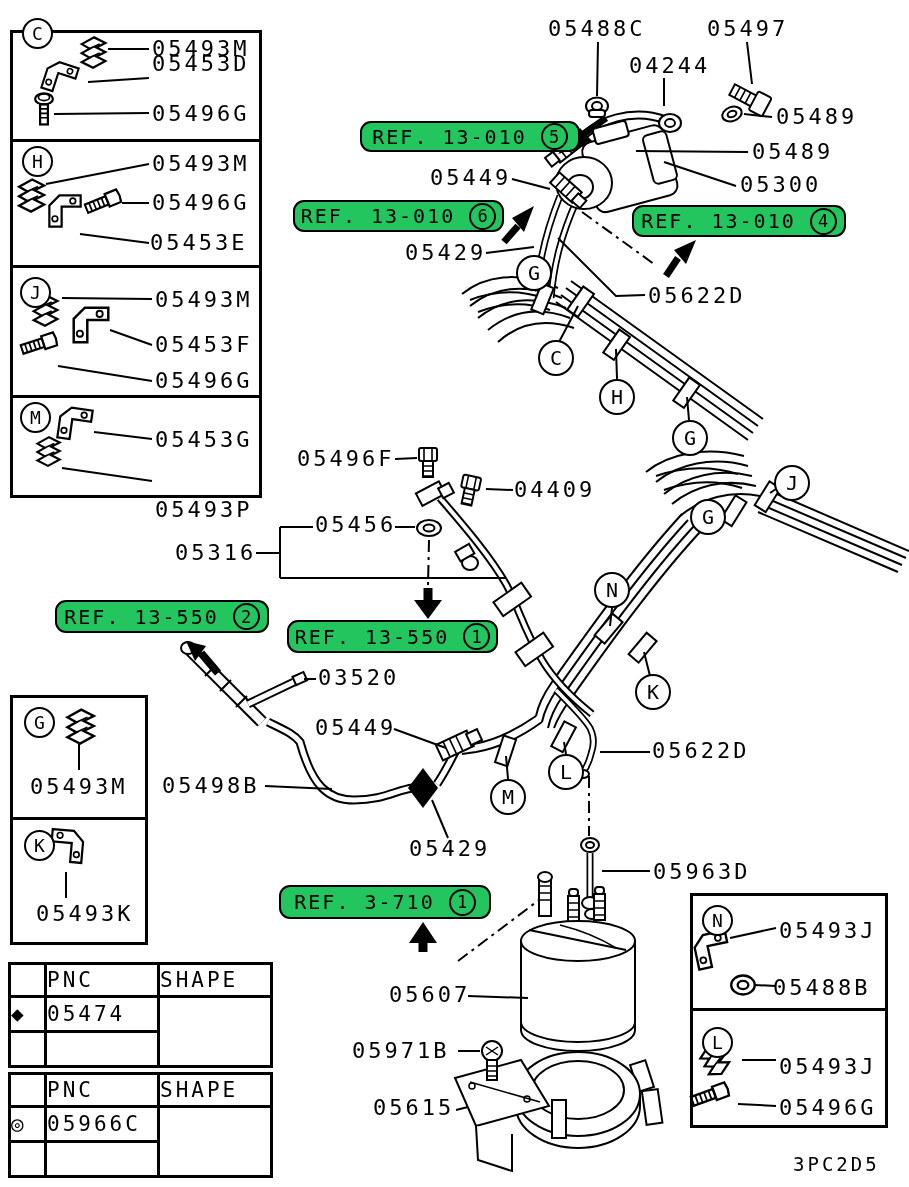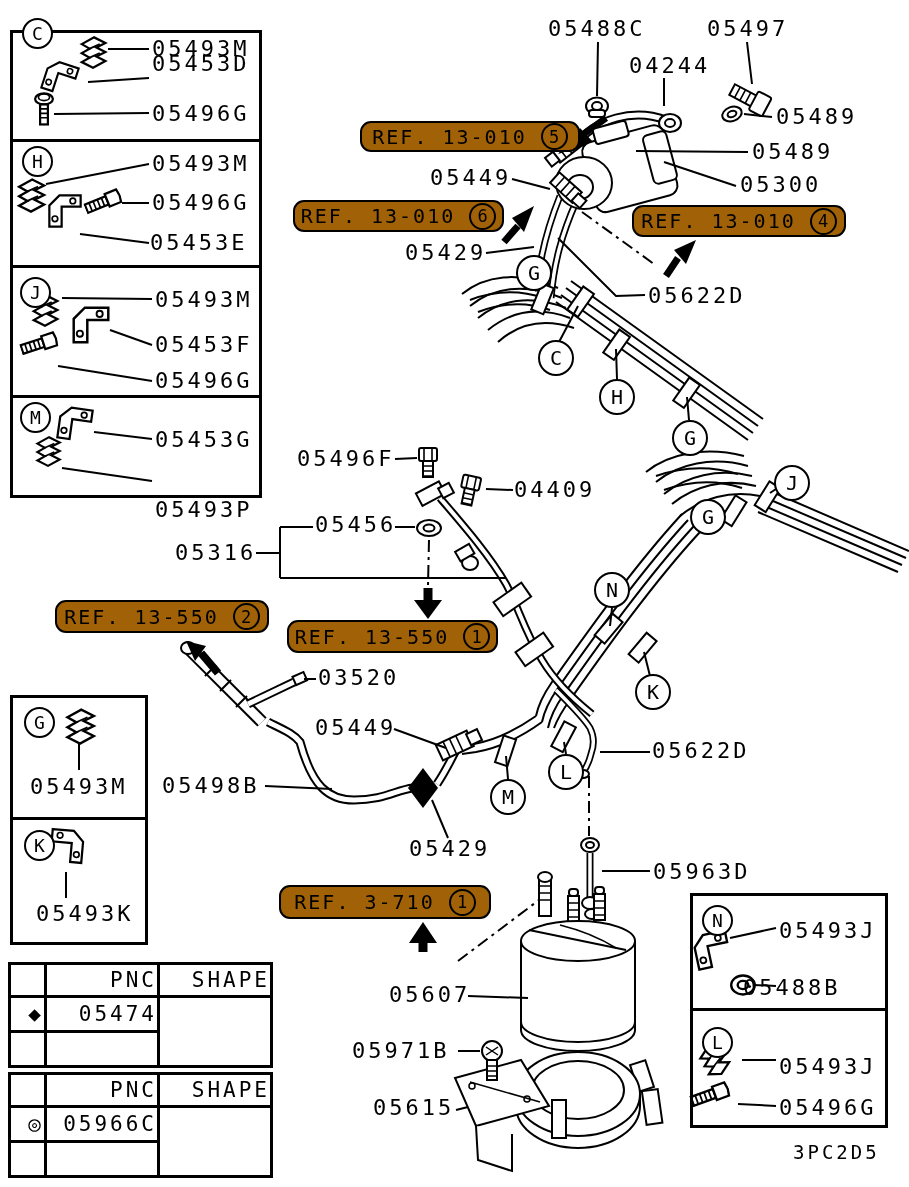--- a/index.html
+++ b/index.html
@@ -1,32 +1,32 @@
 <!DOCTYPE html>
 <html><head>
 <meta charset="utf-8">
 <style>
   html,body{margin:0;padding:0;background:#fff;}
   .stage{position:relative;width:909px;height:1187px;background:#fff;overflow:hidden;
          font-family:"DejaVu Sans Mono","Liberation Mono",monospace;color:#000;}
   .art{position:absolute;left:0;top:0;}
   .pn{position:absolute;font-size:22px;letter-spacing:3px;white-space:nowrap;line-height:1;}
-  .code{position:absolute;font-size:19px;letter-spacing:3px;line-height:1;}
+  .code{position:absolute;font-size:19px;letter-spacing:3px;line-height:1;margin-top:12px;}
   .lbox{position:absolute;border:3px solid #000;box-sizing:border-box;background:transparent;}
   .lcirc{position:absolute;width:31px;height:31px;border:2.5px solid #000;border-radius:50%;
          display:flex;align-items:center;justify-content:center;font-size:18px;box-sizing:border-box;background:#fff;}
   .marker{position:absolute;width:36px;height:36px;border:2.5px solid #000;border-radius:50%;
          display:flex;align-items:center;justify-content:center;font-size:20px;box-sizing:border-box;background:#fff;}
-  .refbox{position:absolute;border:2.5px solid #000;border-radius:11px;background:#a16207;
+  .refbox{position:absolute;border:2.5px solid #000;border-radius:11px;background:#22c55e;
          display:flex;align-items:center;justify-content:center;gap:14px;box-sizing:border-box;
          font-size:20px;letter-spacing:2px;padding:0 7px;white-space:nowrap;}
   .refnum{width:27px;height:27px;border:2px solid #000;border-radius:50%;flex:none;
          display:flex;align-items:center;justify-content:center;font-size:17px;letter-spacing:0;box-sizing:border-box;}
   table.pnc{position:absolute;border-collapse:collapse;table-layout:fixed;background:#fff;}
-  table.pnc td{border:3px solid #000;text-align:right;vertical-align:middle;padding:0;
+  table.pnc td{border:3px solid #000;text-align:left;vertical-align:middle;padding:0;
          font-size:21px;letter-spacing:3px;line-height:1;}
   td.c-sym{width:33px;}
   td.c-pnc{width:110px;}
   td.c-shape{width:110px;}
   .symval{font-size:30px;letter-spacing:0;}
   .r-head{height:30px;}
   .r-val{height:32px;}
   .r-empty{height:32px;}
 </style>
 </head>
@@ -386,21 +386,21 @@
 <div class="lcirc" style="left:24px;top:707px">G</div>
 <div class="lcirc" style="left:24px;top:830px">K</div>
 <div class="pn" style="left:30px;top:776px">05493M</div>
 <div class="pn" style="left:36px;top:903px">05493K</div>
 
 <div class="lbox" style="left:690px;top:893px;width:198px;height:118px"></div>
 <div class="lbox" style="left:690px;top:1008px;width:198px;height:120px"></div>
 <div class="lcirc" style="left:702px;top:905px">N</div>
 <div class="lcirc" style="left:702px;top:1027px">L</div>
 <div class="pn" style="left:779px;top:920px">05493J</div>
-<div class="pn" style="left:743px;top:977px">05488B</div>
+<div class="pn" style="left:773px;top:977px">05488B</div>
 <div class="pn" style="left:779px;top:1056px">05493J</div>
 <div class="pn" style="left:779px;top:1097px">05496G</div>
 
 <div class="refbox" style="left:360px;top:121px;width:220px;height:31px">
   <span>REF. 13-010</span>
   <span class="refnum">5</span>
 </div>
 <div class="refbox" style="left:293px;top:200px;width:211px;height:32px">
   <span>REF. 13-010</span>
   <span class="refnum">6</span>

